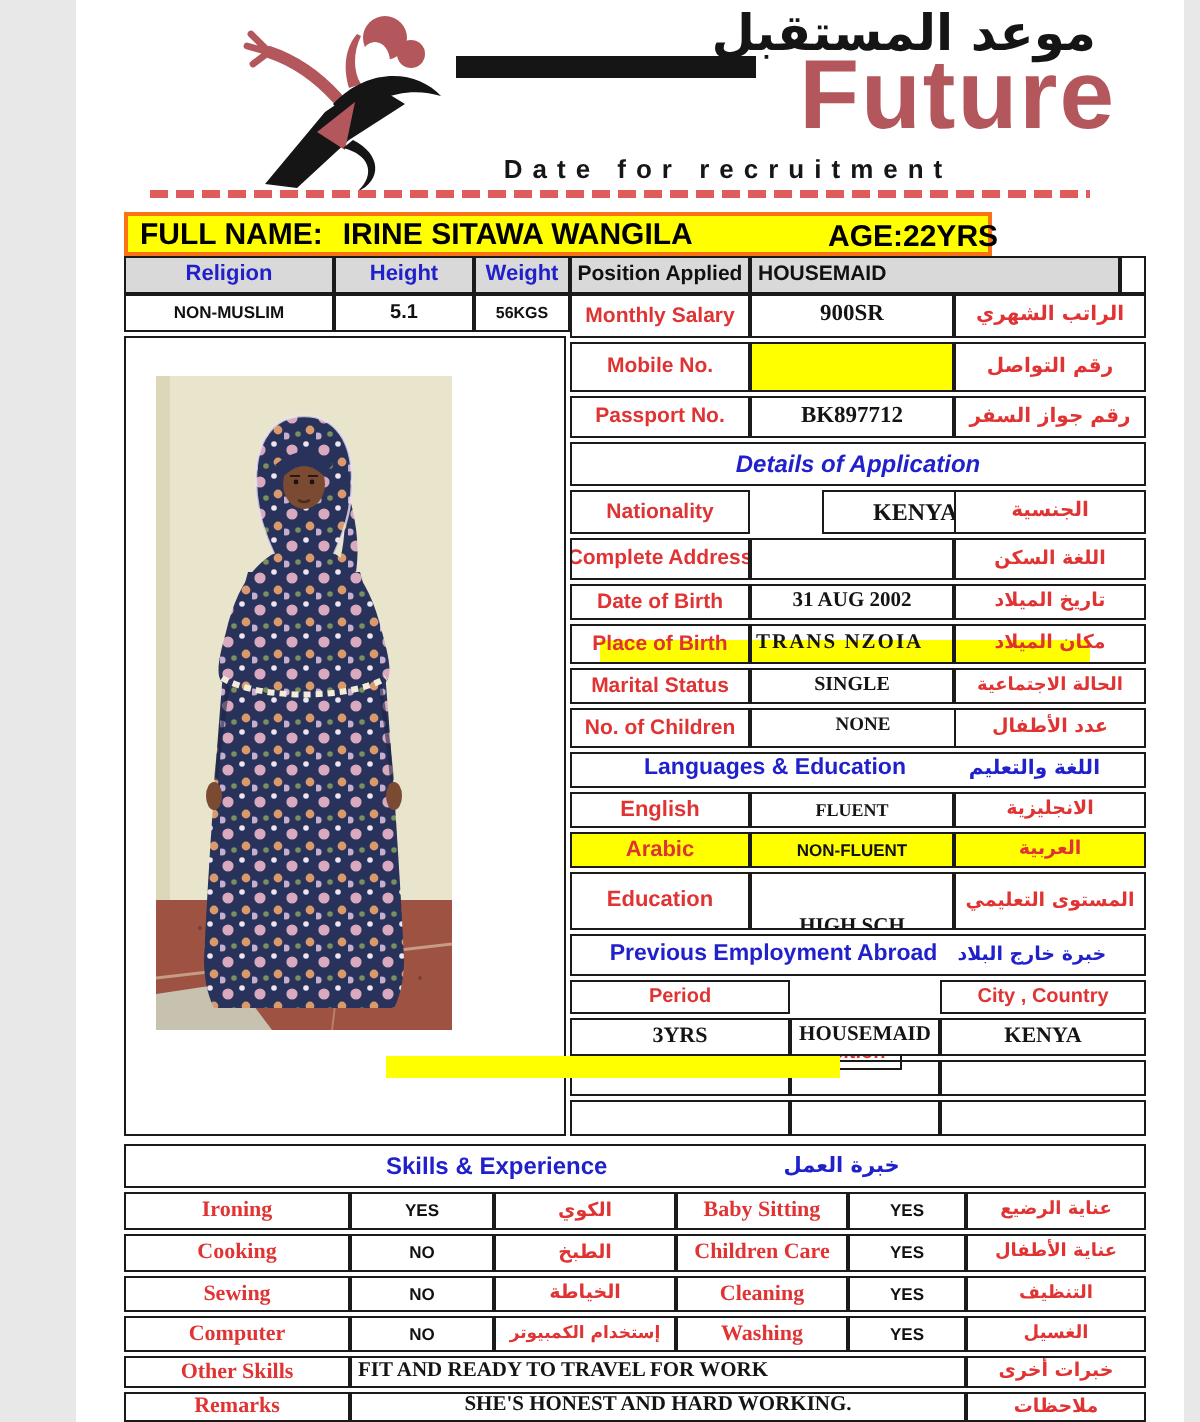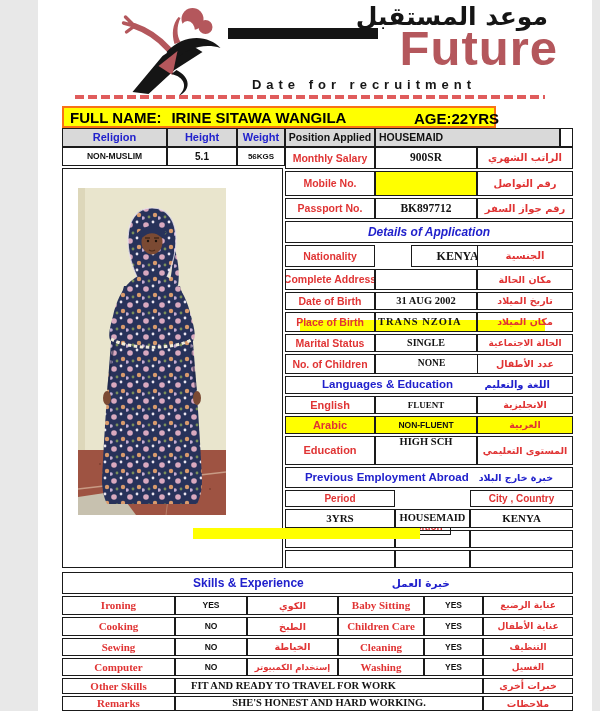--- a/index.html
+++ b/index.html
@@ -145,21 +145,21 @@
   </div>
 
   <div class="cell lblue" style="left:285px;top:221px;width:288px;height:22px;font-size:12px;font-style:italic;">Details of Application</div>
 
   <div class="cell lred" style="left:285px;top:245px;width:90px;height:22px;font-size:10.5px;">Nationality</div>
   <div class="cell serif" style="left:375px;top:245px;width:102px;height:22px;font-size:12px;margin-left:36px;">KENYAN</div>
   <div class="cell ar" style="left:477px;top:245px;width:96px;height:22px;font-size:10px;">الجنسية</div>
 
   <div class="cell lred" style="left:285px;top:269px;width:90px;height:21px;font-size:10.5px;">Complete Address</div>
   <div class="cell" style="left:375px;top:269px;width:102px;height:21px;"></div>
-  <div class="cell ar" style="left:477px;top:269px;width:96px;height:21px;font-size:9.5px;">مكان الحالة</div>
+  <div class="cell ar" style="left:477px;top:269px;width:96px;height:21px;font-size:9.5px;">اللغة السكن</div>
 
   <div class="cell lred" style="left:285px;top:292px;width:90px;height:18px;font-size:10.5px;">Date of Birth</div>
   <div class="cell serif" style="left:375px;top:292px;width:102px;height:18px;font-size:10.5px;">31 AUG 2002</div>
   <div class="cell ar" style="left:477px;top:292px;width:96px;height:18px;font-size:9.5px;">تاريخ الميلاد</div>
 
   <div class="abs hl" style="left:300px;top:320px;width:245px;height:11px;z-index:1;"></div>
   <div class="cell lred" style="left:285px;top:312px;width:90px;height:20px;background:transparent;z-index:2;font-size:10.5px;">Place of Birth</div>
   <div class="cell serif left" style="left:375px;top:312px;width:102px;height:20px;background:transparent;z-index:2;font-size:10.5px;padding-left:2px;letter-spacing:1px;">TRANS NZOIA</div>
   <div class="cell ar" style="left:477px;top:312px;width:96px;height:20px;background:transparent;z-index:2;font-size:9.5px;">مكان الميلاد</div>
 
@@ -178,21 +178,21 @@
 
   <div class="cell lred" style="left:285px;top:396px;width:90px;height:18px;font-size:11px;">English</div>
   <div class="cell serif" style="left:375px;top:396px;width:102px;height:18px;font-size:9px;">FLUENT</div>
   <div class="cell ar" style="left:477px;top:396px;width:96px;height:18px;font-size:9.5px;">الانجليزية</div>
 
   <div class="cell lred hl" style="left:285px;top:416px;width:90px;height:18px;font-size:11px;">Arabic</div>
   <div class="cell hl" style="left:375px;top:416px;width:102px;height:18px;font-size:8.5px;font-weight:700;color:#111;">NON-FLUENT</div>
   <div class="cell ar hl" style="left:477px;top:416px;width:96px;height:18px;font-size:9.5px;">العربية</div>
 
   <div class="cell lred" style="left:285px;top:436px;width:90px;height:29px;font-size:11px;">Education</div>
-  <div class="cell serif" style="left:375px;top:436px;width:102px;height:29px;font-size:10.5px;align-items:flex-start;padding-top:0;">HIGH SCH</div>
+  <div class="cell serif" style="left:375px;top:436px;width:102px;height:29px;font-size:10.5px;align-items:flex-start;padding-top:22px;">HIGH SCH</div>
   <div class="cell ar" style="left:477px;top:436px;width:96px;height:29px;font-size:9.5px;">المستوى التعليمي</div>
 
   <div class="cell" style="left:285px;top:467px;width:288px;height:21px;gap:10px;">
     <span class="lblue" style="font-size:11.5px;">Previous Employment Abroad</span>
     <span class="arblue" style="font-size:9.5px;">خبرة خارج البلاد</span>
   </div>
   <div class="cell lred" style="left:285px;top:490px;width:110px;height:17px;font-size:10px;">Period</div>
   <div class="cell lred" style="left:395px;top:490px;width:56px;height:17px;font-size:10px;margin-top:28px;">Position</div>
   <div class="cell lred" style="left:470px;top:490px;width:103px;height:17px;font-size:10px;">City , Country</div>
 
@@ -235,19 +235,19 @@
   <div class="cell ar" style="left:483px;top:638px;width:90px;height:18px;font-size:9px;">التنظيف</div>
 
   <div class="cell serif" style="left:62px;top:658px;width:113px;height:18px;font-size:11px;color:var(--label-red);">Computer</div>
   <div class="cell blk" style="left:175px;top:658px;width:72px;height:18px;font-size:8.5px;">NO</div>
   <div class="cell ar" style="left:247px;top:658px;width:91px;height:18px;font-size:8.5px;">إستخدام الكمبيوتر</div>
   <div class="cell serif" style="left:338px;top:658px;width:86px;height:18px;font-size:11px;color:var(--label-red);">Washing</div>
   <div class="cell blk" style="left:424px;top:658px;width:59px;height:18px;font-size:8.5px;">YES</div>
   <div class="cell ar" style="left:483px;top:658px;width:90px;height:18px;font-size:9px;">الغسيل</div>
 
   <div class="cell serif" style="left:62px;top:678px;width:113px;height:16px;font-size:11px;color:var(--label-red);">Other Skills</div>
-  <div class="cell serif left" style="left:175px;top:678px;width:308px;height:16px;font-size:10.5px;padding-left:15px;">FIT AND READY TO TRAVEL FOR WORK</div>
+  <div class="cell serif left" style="left:175px;top:678px;width:308px;height:16px;font-size:10.5px;padding-left:3px;">FIT AND READY TO TRAVEL FOR WORK</div>
   <div class="cell ar" style="left:483px;top:678px;width:90px;height:16px;font-size:9.5px;">خبرات أخرى</div>
 
   <div class="cell serif" style="left:62px;top:696px;width:113px;height:15px;font-size:11px;color:var(--label-red);">Remarks</div>
   <div class="cell serif" style="left:175px;top:696px;width:308px;height:15px;font-size:10.5px;">SHE'S HONEST AND HARD WORKING.</div>
   <div class="cell ar" style="left:483px;top:696px;width:90px;height:15px;font-size:9.5px;">ملاحظات</div>
 </div>
 
 </body></html>

